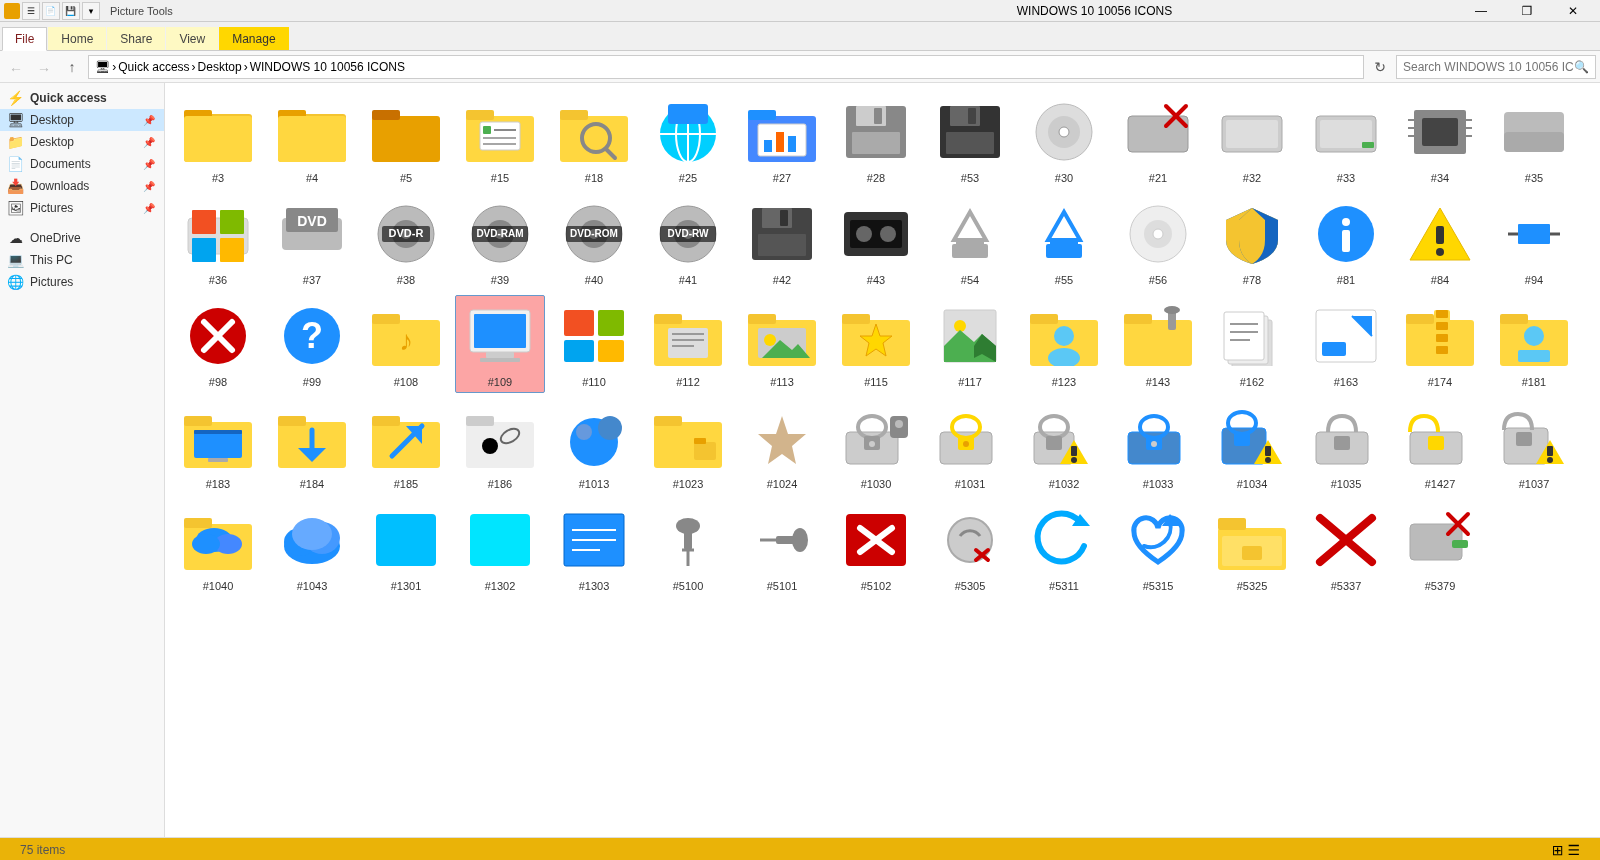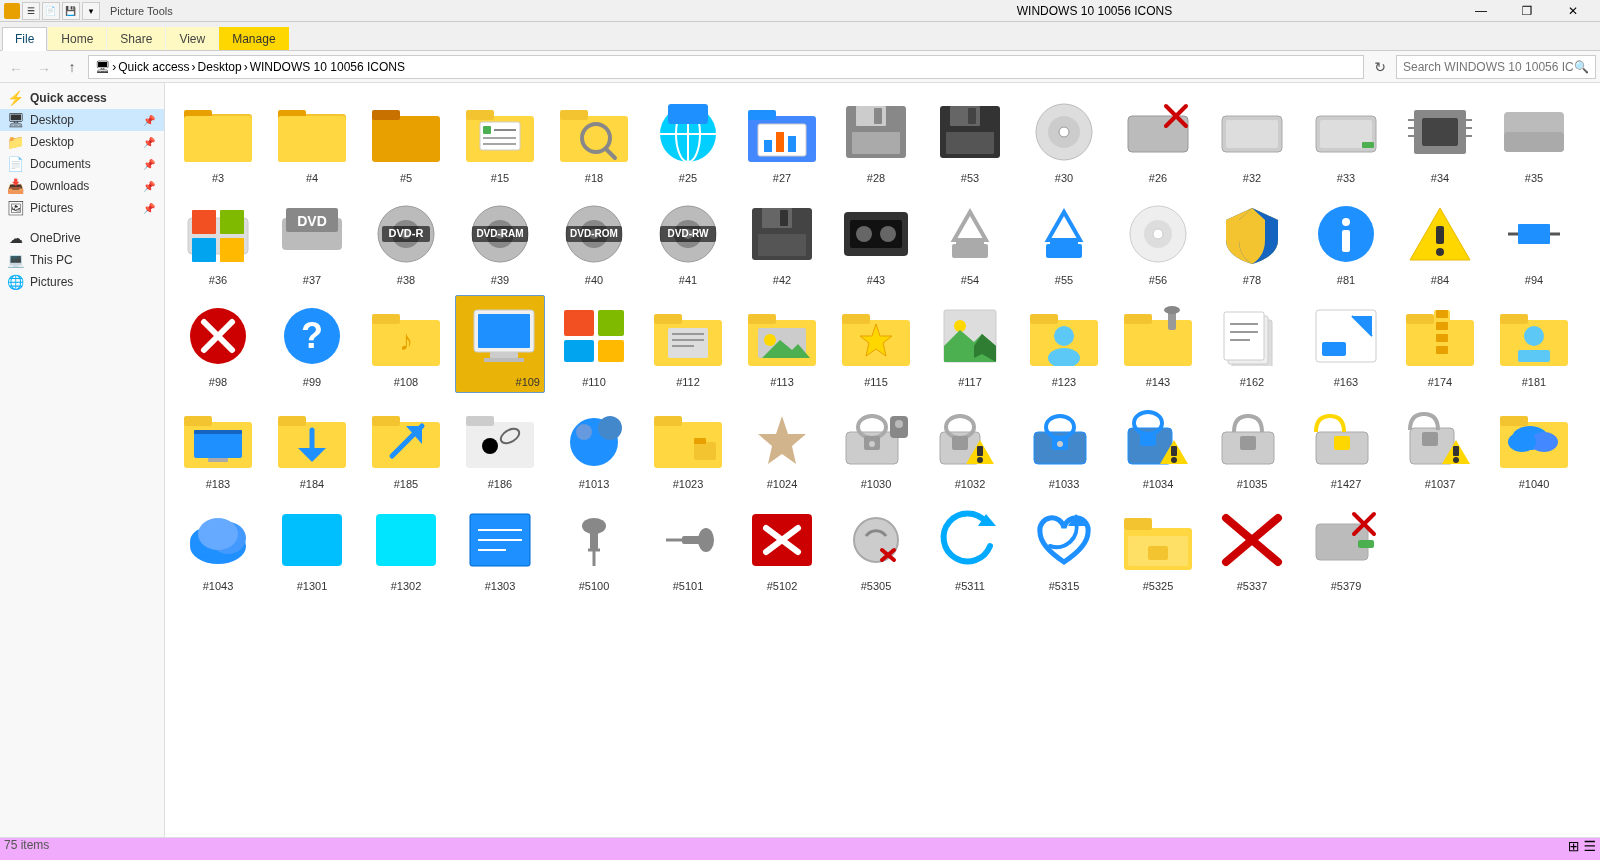--- a/index.html
+++ b/index.html
@@ -65,21 +65,21 @@
       border: 1px solid transparent;
       border-bottom: none;
       margin-right: 1px;
       background: #fef9c3;
       color: #444;
     }
     .ribbon-tab.active {
       background: #fff;
       border-color: #ccc;
       border-bottom: 1px solid #fff;
-      color: #0c4a6e;
+      color: #7f1d1d;
       margin-bottom: -1px;
     }
     .ribbon-tab.context-tab {
       background: #ffd700;
       color: #333;
     }
 
     
     .address-bar {
       display: flex;
@@ -178,42 +178,42 @@
     .icon-item {
       display: flex;
       flex-direction: column;
       align-items: center;
       width: 90px;
       padding: 4px;
       cursor: pointer;
       border: 1px solid transparent;
       border-radius: 2px;
     }
-    .icon-item.selected { background: #eab308; border-color: #6699cc; align-items: flex-end; }
+    .icon-item.selected { background: #fca5a5; border-color: #6699cc; }
 
     .icon-img {
       width: 72px; height: 72px;
       display: flex; align-items: center; justify-content: center;
       font-size: 48px;
       margin-bottom: 4px;
     }
     .icon-label {
       font-size: 11px;
       color: #333;
       text-align: center;
     }
 
     
     .status-bar {
       height: 24px;
-      background: #f0abfc;
+      background: #eab308;
       border-top: 1px solid #ddd;
       display: flex;
-      align-items: flex-start;
-      padding: 0 4px;
+      align-items: center;
+      padding: 0 20px;
       font-size: 12px;
       color: #555;
     }
     .status-bar-right {
       margin-left: auto;
       display: flex; gap: 4px;
     }
 
     .breadcrumb-arrow { color: #888; margin: 0 2px; }
   </style>
@@ -434,21 +434,21 @@
     <div class="icon-label">#30</div>
   </div>
         <div class="icon-item">
     <div class="icon-img">
             <svg width="68" height="60" viewBox="0 0 68 60">
               <rect x="4" y="14" width="60" height="36" rx="4" fill="#bbb" stroke="#999" stroke-width="1"></rect>
               <line x1="42" y1="4" x2="62" y2="24" stroke="#CC0000" stroke-width="4" stroke-linecap="round"></line>
               <line x1="62" y1="4" x2="42" y2="24" stroke="#CC0000" stroke-width="4" stroke-linecap="round"></line>
             </svg>
           </div>
-    <div class="icon-label">#26</div>
+    <div class="icon-label">#21</div>
   </div>
         <div class="icon-item">
     <div class="icon-img">
             <svg width="68" height="60" viewBox="0 0 68 60">
               <rect x="4" y="14" width="60" height="36" rx="4" fill="#ccc" stroke="#aaa" stroke-width="1"></rect>
               <rect x="8" y="18" width="52" height="28" rx="2" fill="#ddd"></rect>
             </svg>
           </div>
     <div class="icon-label">#32</div>
   </div>
@@ -900,20 +900,31 @@
               <circle cx="30" cy="36" r="3" fill="#ccc"></circle>
               <rect x="48" y="8" width="18" height="22" rx="4" fill="#888"></rect>
               <circle cx="57" cy="16" r="4" fill="#bbb"></circle>
             </svg>
           </div>
     <div class="icon-label">#1030</div>
   </div>
         <div class="icon-item">
     <div class="icon-img">
             <svg width="68" height="60" viewBox="0 0 68 60">
+              <rect x="4" y="24" width="52" height="32" rx="4" fill="#ccc" stroke="#aaa" stroke-width="1"></rect>
+              <rect x="16" y="8" width="28" height="22" rx="14" fill="none" stroke="#FFD700" stroke-width="4"></rect>
+              <rect x="22" y="28" width="16" height="14" rx="2" fill="#FFD700"></rect>
+              <circle cx="30" cy="36" r="3" fill="#E8A000"></circle>
+            </svg>
+          </div>
+    <div class="icon-label">#1031</div>
+  </div>
+        <div class="icon-item">
+    <div class="icon-img">
+            <svg width="68" height="60" viewBox="0 0 68 60">
               <rect x="4" y="24" width="40" height="32" rx="4" fill="#ccc" stroke="#aaa" stroke-width="1"></rect>
               <rect x="10" y="8" width="28" height="22" rx="14" fill="none" stroke="#aaa" stroke-width="4"></rect>
               <rect x="16" y="28" width="16" height="14" rx="2" fill="#999"></rect>
               <polygon points="44,32 58,56 30,56" fill="#FFD700"></polygon>
               <rect x="41" y="38" width="6" height="10" rx="1" fill="#333"></rect>
               <circle cx="44" cy="52" r="3" fill="#333"></circle>
             </svg>
           </div>
     <div class="icon-label">#1032</div>
   </div>

